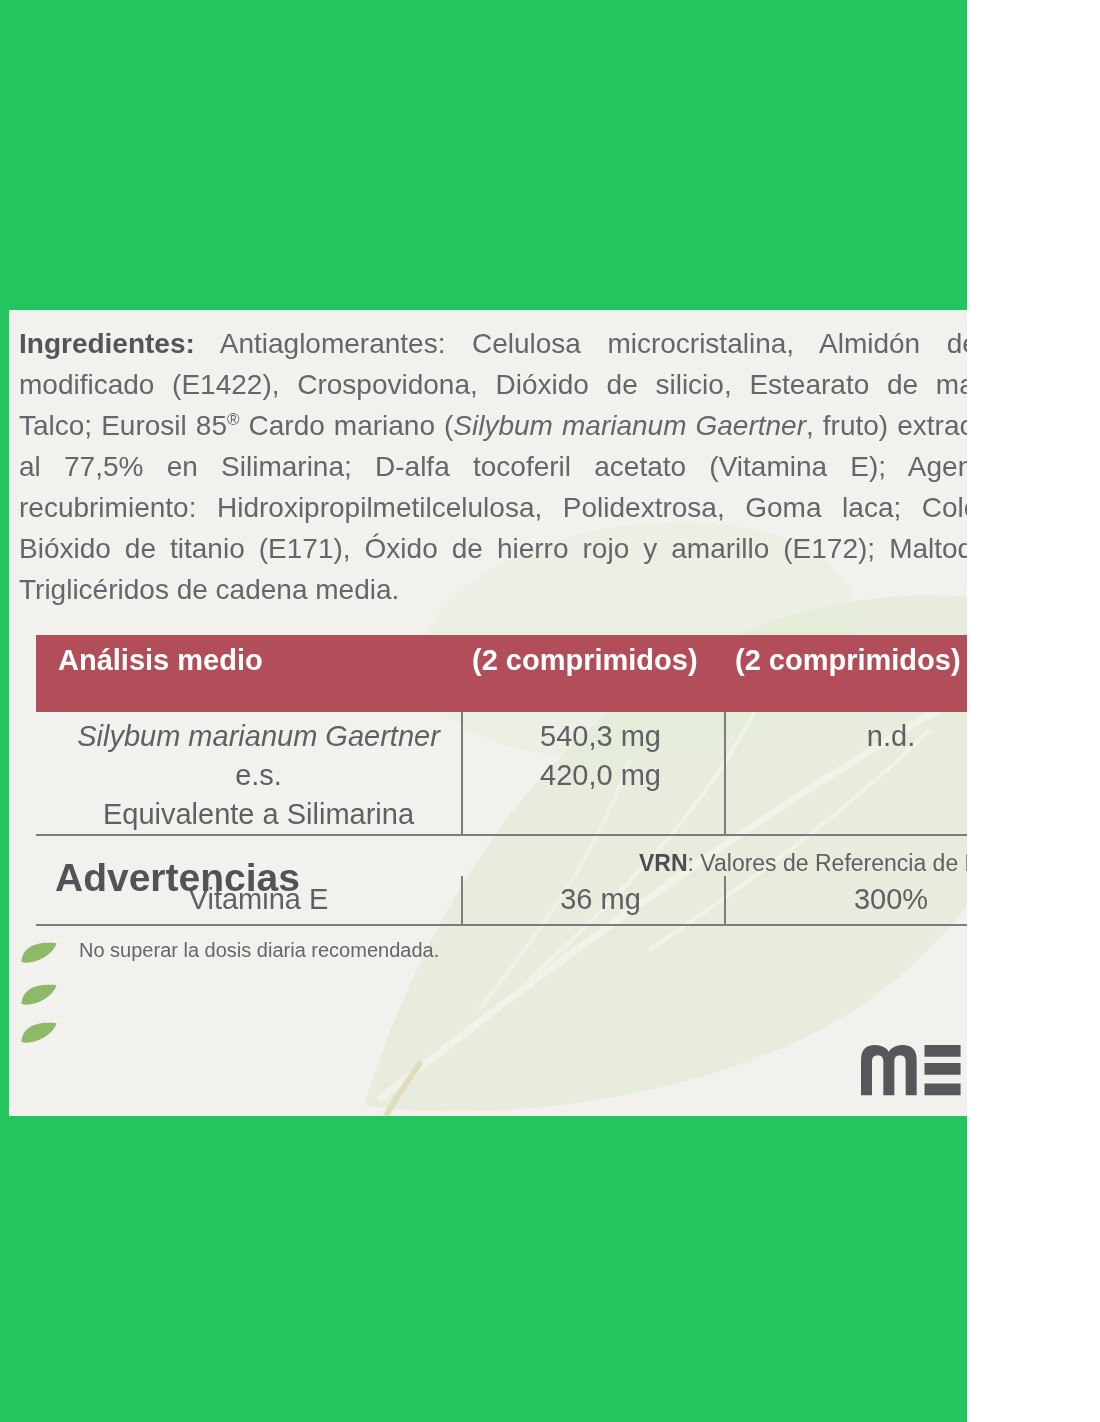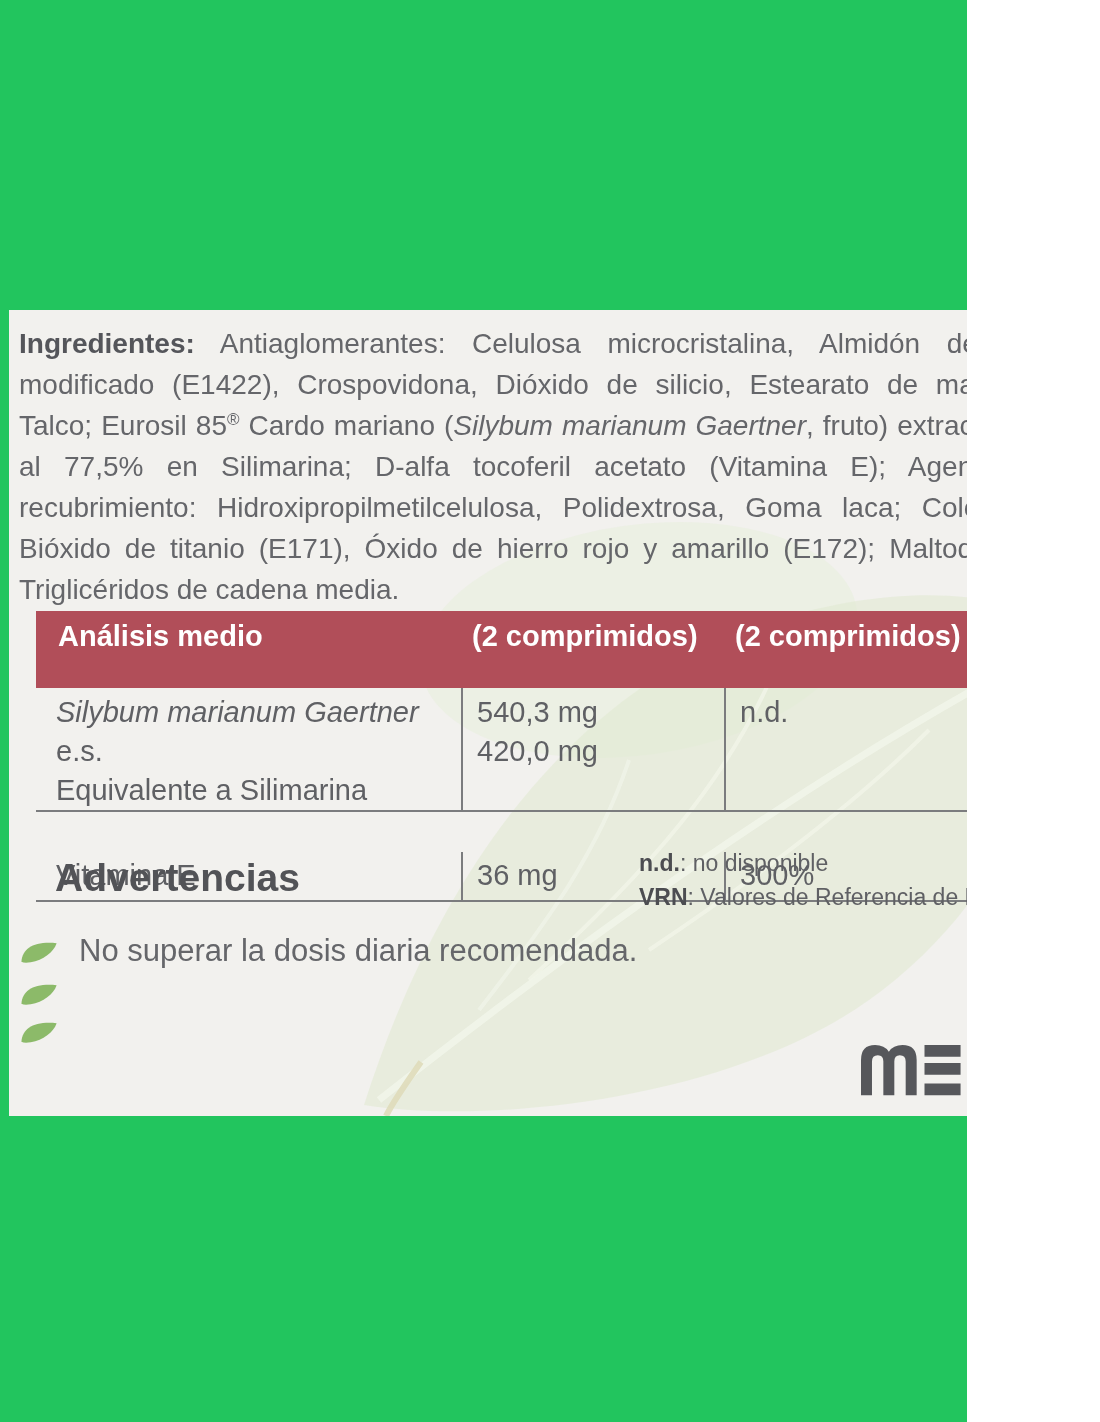--- a/index.html
+++ b/index.html
@@ -14,47 +14,47 @@
   }
   .watermark { position:absolute; left:0; top:0; width:1083px; height:806px; }
 
   .ingredients {
     position:absolute; left:10px; top:13px; width:1046px;
     font-size:28px; line-height:41px; color:#65666a; text-align:justify;
   }
   .ingredients b { color:#54555a; }
   .sup { font-size:17px; vertical-align:super; line-height:0; }
 
-  .atable { position:absolute; left:27px; top:301px; width:1006px; font-size:29px; color:#5f6064; }
+  .atable { position:absolute; left:27px; top:325px; width:1006px; font-size:29px; color:#5f6064; }
   .thead {
     display:grid; grid-template-columns:425px 263px 318px;
     background:#b14e59; color:#ffffff; font-weight:bold;
     line-height:34px; padding:8px 0 10px 0; min-height:77px;
   }
   .th1 { padding-left:22px; }
   .th2, .th3 { padding-left:11px; }
   .th span { display:block; }
-  .trow { display:grid; grid-template-columns:425px 263px 318px; }
+  .trow { display:grid; grid-template-columns:425px 263px 318px;text-align:center; }
   .trow .td { padding-top:5px; line-height:39px; }
   .td1 { padding-left:20px; }
   .td2, .td3 { border-left:2px solid #7b7c7e; padding-left:14px; }
   .row1 { border-bottom:2px solid #7b7c7e; min-height:85px; }
   .row2 { border-bottom:2px solid #7b7c7e; min-height:50px;margin-top:40px; }
   .row2 .td { padding-top:4px; padding-bottom:4px; }
   .td span { display:block; }
 
   .notes { position:absolute; left:630px; top:536px; font-size:23px; line-height:34px; color:#5f6064; }
   .notes b { color:#4c4d51; }
 
   .warn-title { position:absolute; left:46px; top:546px; font-size:39px; font-weight:bold; color:#525357; }
 
   .bullets { position:absolute; left:10px; top:620px; width:1060px; }
   .bullet { display:flex; align-items:flex-start; margin-bottom:1px; }
   .bullet .leaf { width:40px; height:29px; flex:0 0 40px; margin-top:8px; }
-  .bullet .btxt { margin-left:20px; font-size:31px; line-height:41px; color:#65666a; }
+  .bullet .btxt { margin-left:20px; font-size:20px; line-height:41px; color:#65666a; }
   .bullet .btxt span { display:block; }
 
   .meda { position:absolute; left:852px; top:727px; width:196px; height:60px; }
 </style>
 </head>
 <body>
 
 <div class="page">
   <div class="card">
 
@@ -95,21 +95,20 @@
       </div>
 
       <div class="trow row2">
         <div class="td td1">Vitamina E</div>
         <div class="td td2">36 mg</div>
         <div class="td td3">300%</div>
       </div>
     </div>
 
     <div class="notes">
-      <div class="note"><b>n.d.</b><span>: no disponible</span></div>
       <div class="note"><b>VRN</b><span>: Valores de Referencia de Estearato</span></div>
     </div>
 
     <h2 class="warn-title">Advertencias</h2>
 
     <div class="bullets">
       <div class="bullet">
         <svg class="leaf" viewBox="0 0 38 28">
           <path d="M2 23 C3 10 14 3 36 5 C33 14 23 21 11 23.5 C7 24 4 24 2 23 Z" fill="#8cba69"></path>
         </svg>

